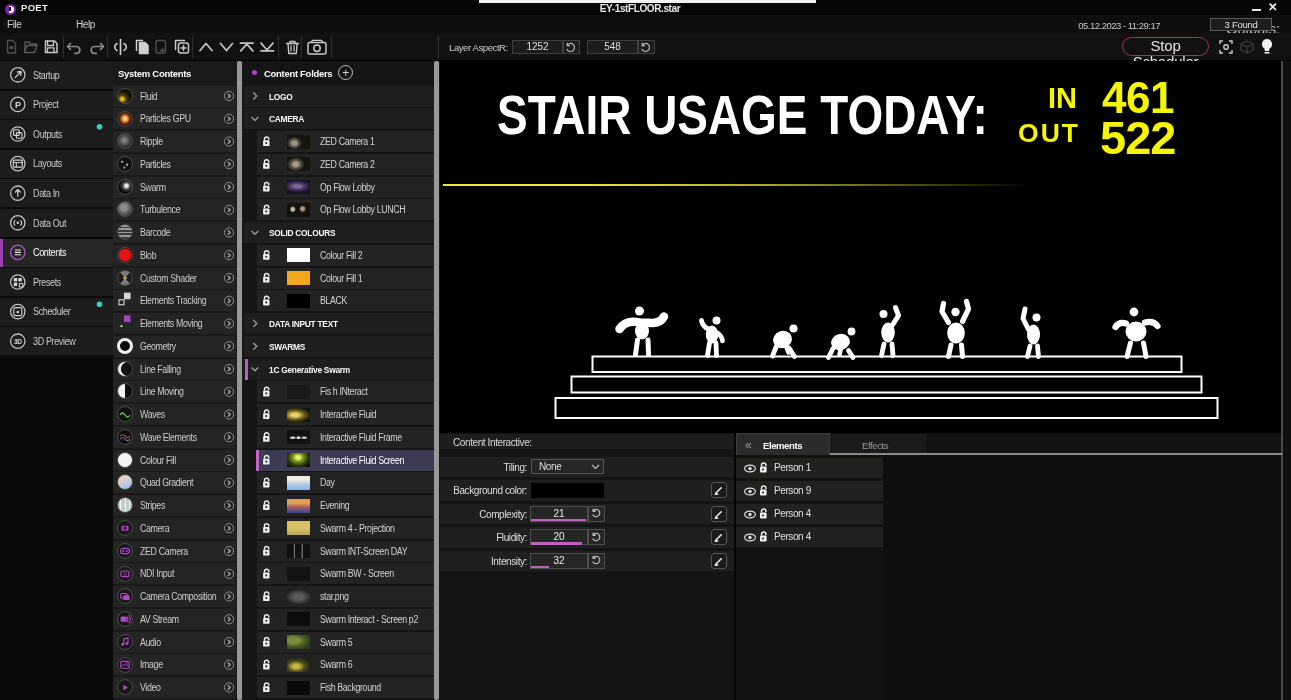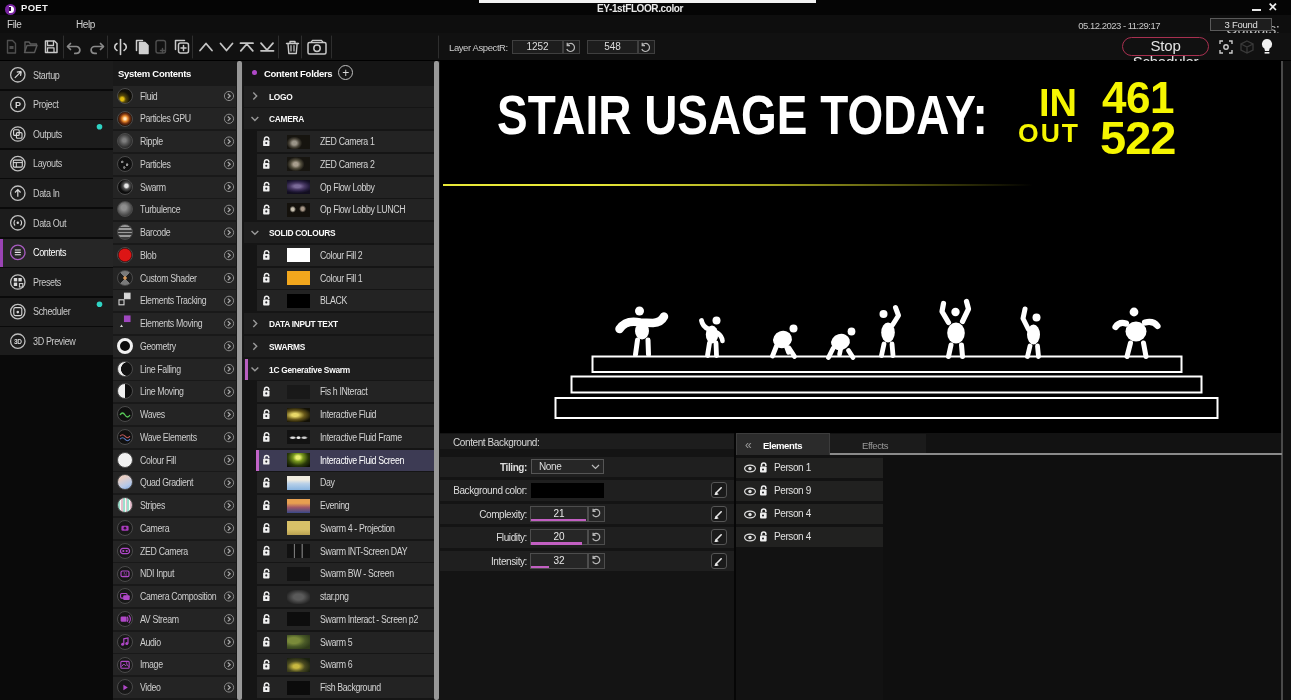--- a/index.html
+++ b/index.html
@@ -11,21 +11,21 @@
 </style></head>
 <body>
 
 <div class="ab" style="left:0;top:0;width:1291px;height:15px;background:#050505;"></div>
 <div class="ab" style="left:479px;top:0;width:337px;height:2.5px;background:#f2f2f2;"></div>
 <div class="ab" style="left:5px;top:3.5px;width:11px;height:11px;border-radius:50%;background:#7823a0;overflow:hidden;">
   <div class="ab" style="left:3.5px;top:2px;width:5px;height:7px;background:#fff;border-radius:0 4px 4px 0;"></div>
   <div class="ab" style="left:3.5px;top:3.5px;width:2.5px;height:4px;background:#2d0b3e;"></div>
 </div>
 <div class="ab" style="left:21px;top:2px;font-size:9.5px;font-weight:bold;color:#f0f0f0;letter-spacing:0.3px;">POET</div>
-<div class="ab" style="left:440px;top:2.5px;width:400px;text-align:center;font-size:10px;font-weight:bold;color:#e8e8e8;">EY-1stFLOOR.color</div>
+<div class="ab" style="left:440px;top:2.5px;width:400px;text-align:center;font-size:10px;font-weight:bold;color:#e8e8e8;">EY-1stFLOOR.star</div>
 <div class="ab" style="left:1252px;top:8.5px;width:9px;height:2px;background:#e8e8e8;"></div>
 <div class="ab" style="left:1268px;top:0px;font-size:11.5px;color:#f0f0f0;font-weight:bold;">✕</div>
 
 <div class="ab" style="left:0;top:15px;width:1291px;height:18px;background:#0e0e0e;"></div>
 <div class="ab" style="left:7px;top:19px;color:#d0d0d0;">File</div>
 <div class="ab" style="left:38px;top:19px;color:#d0d0d0;margin-top:30px;">Tools</div>
 <div class="ab" style="left:76px;top:19px;color:#d0d0d0;">Help</div>
 <div class="ab" style="left:1060px;top:19.5px;width:100px;text-align:right;color:#c8c8c8;font-size:9.5px;letter-spacing:-0.5px;">05.12.2023 - 11:29:17</div>
 <div class="ab" style="left:1226px;top:19.5px;color:#b8b8b8;font-size:15px;">Outputs:</div>
 <div class="ab" style="left:1210px;top:17.5px;width:62px;height:13.5px;background:#1d1d1d;border:1px solid #5a5a5a;color:#e0e0e0;text-align:center;line-height:12px;font-size:9.5px;letter-spacing:-0.3px;">3 Found</div>
@@ -621,21 +621,21 @@
     <g transform="translate(23.5,626.5)">
       <rect x="-3.4" y="-1.2" width="6.4" height="5.8" rx="0.9" fill="#f0f0f0"></rect>
       <path d="M-2 -1.3 v-1.1 a2.15 2.15 0 0 1 4.3 0 v0.6" fill="none" stroke="#f0f0f0" stroke-width="1.5"></path>
       <circle cx="-0.2" cy="1.6" r="1.05" fill="#26262a"></circle>
     </g>
   </svg>
 <div class="ab" style="left:440px;top:61px;width:842px;height:372px;background:#000;"></div>
 <div class="ab" style="left:1281px;top:61px;width:1.5px;height:639px;background:#4a4a4a;"></div>
 <div class="ab" style="left:1283px;top:61px;width:8px;height:639px;background:#101010;"></div>
 <div class="ab" style="left:497px;top:83px;width:700px;font-size:55px;font-weight:bold;color:#fff;white-space:nowrap;transform:scaleX(0.835);transform-origin:left top;letter-spacing:0;" id="headline">STAIR USAGE TODAY:</div>
-<div class="ab" style="left:976px;top:82px;width:101px;text-align:right;font-size:38px;font-weight:bold;color:#f5f500;letter-spacing:0;">IN</div>
+<div class="ab" style="left:976px;top:82px;width:101px;text-align:right;font-size:29px;font-weight:bold;color:#f5f500;letter-spacing:0;">IN</div>
 <div class="ab" style="left:976px;top:118px;width:104px;text-align:right;font-size:26.5px;font-weight:bold;color:#f5f500;letter-spacing:2px;">OUT</div>
 <div class="ab" style="left:1102px;top:72.5px;font-size:44px;font-weight:bold;color:#f5f500;letter-spacing:-0.5px;">461</div>
 <div class="ab" style="left:1100px;top:110px;font-size:47px;font-weight:bold;color:#f5f500;letter-spacing:-1px;text-align:center;">522</div>
 <div class="ab" style="left:443px;top:184px;width:590px;height:2px;background:linear-gradient(90deg,#e8e838 0 25%,#a8a820 55%,#3a3a08 85%,transparent 100%);"></div>
 <svg class="ab" style="left:440px;top:61px;" width="842" height="372" viewBox="440 61 842 372">
 <g stroke="#fff" fill="none" stroke-width="2">
  <rect x="592.5" y="356.5" width="589" height="15.5"></rect>
  <rect x="571.5" y="376.5" width="630" height="16"></rect>
  <rect x="555.5" y="398" width="662" height="20"></rect>
 </g>
@@ -696,23 +696,23 @@
   <circle cx="1134" cy="312" r="4.4" stroke="none"></circle>
   <path d="M1126 323.5 Q1119 321.5 1115.5 327" stroke-width="6.2" fill="none"></path>
   <path d="M1145 322.5 Q1153.5 320.5 1157.5 326" stroke-width="6.2" fill="none"></path>
   <ellipse cx="1136" cy="331.5" rx="10.5" ry="10" stroke="none"></ellipse>
   <path d="M1130.5 343 L1127 356.5 M1143.5 343 L1146 356.5" stroke-width="5" fill="none"></path>
  </g>
 </g>
 </svg>
 <div class="ab" style="left:440px;top:433px;width:295px;height:267px;background:#141414;"></div>
 <div class="ab" style="left:440px;top:434px;width:294px;height:15px;background:#1d1d1d;"></div>
-<div class="ab" style="left:453px;top:437px;color:#d8d8d8;">Content Background:</div>
+<div class="ab" style="left:453px;top:437px;color:#d8d8d8;">Content Interactive:</div>
 <div class="ab" style="left:440px;top:456.5px;width:294px;height:20.5px;background:#1f1f1f;"></div>
-<div class="ab" style="left:440px;top:461.5px;width:87px;text-align:right;color:#dddddd;font-weight:bold;">Tiling:</div>
+<div class="ab" style="left:440px;top:461.5px;width:87px;text-align:right;color:#dddddd;">Tiling:</div>
 <div class="ab" style="left:531px;top:459.0px;width:73px;height:15px;background:#262626;border:1px solid #555;color:#dddddd;line-height:13px;padding-left:7px;">None</div>
 <svg class="ab" style="left:591px;top:463.5px;" width="9" height="6" viewBox="0 0 9 6">
     <path d="M1 1 l3.5 3.5 L8 1" stroke="#bbb" stroke-width="1.2" fill="none"></path>
   </svg>
 <div class="ab" style="left:440px;top:480.0px;width:294px;height:20.5px;background:#1f1f1f;"></div>
 <div class="ab" style="left:440px;top:485.0px;width:87px;text-align:right;color:#dddddd;">Background color:</div>
 <div class="ab" style="left:531px;top:482.5px;width:73px;height:15px;background:#000;"></div>
 <div class="ab" style="left:711px;top:482.0px;width:16px;height:16px;background:#1a1a1a;border:1px solid #555;border-radius:3px;"></div>
 <svg class="ab" style="left:714px;top:485.0px;" width="10" height="10" viewBox="0 0 10 10">
     <path d="M2 8 L7.2 2.8 M2 8 l-0.6 1.6 L3.2 9 Z" stroke="#e8e8e8" stroke-width="1.6" fill="#e8e8e8" stroke-linecap="round"></path>

